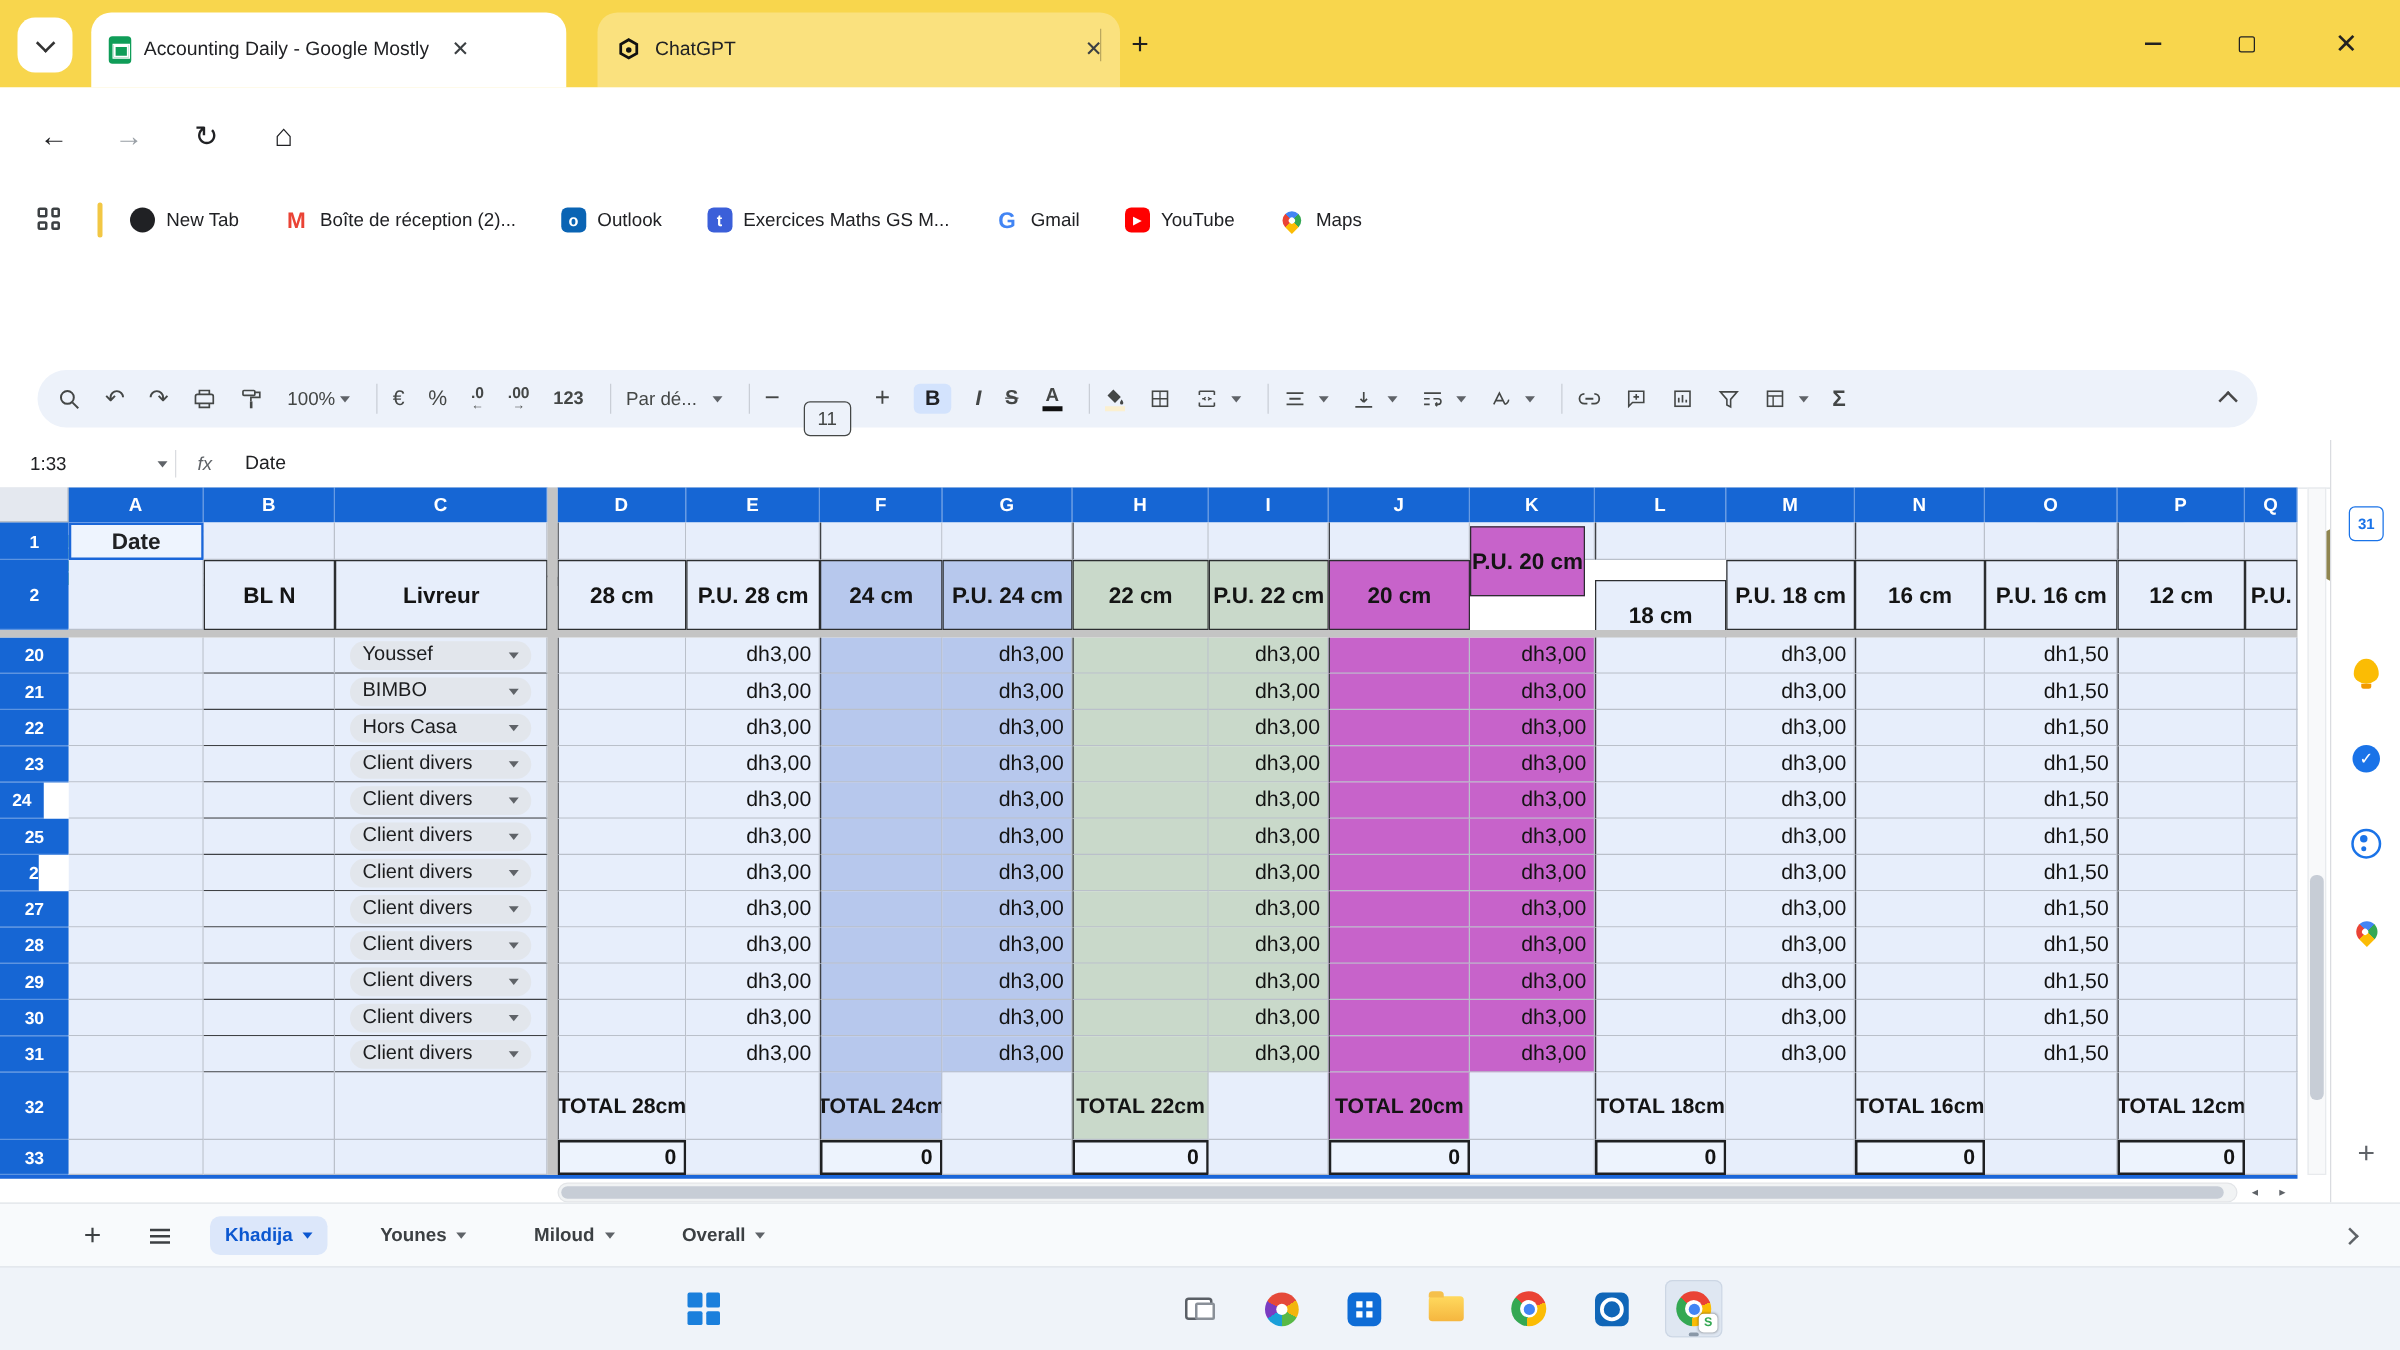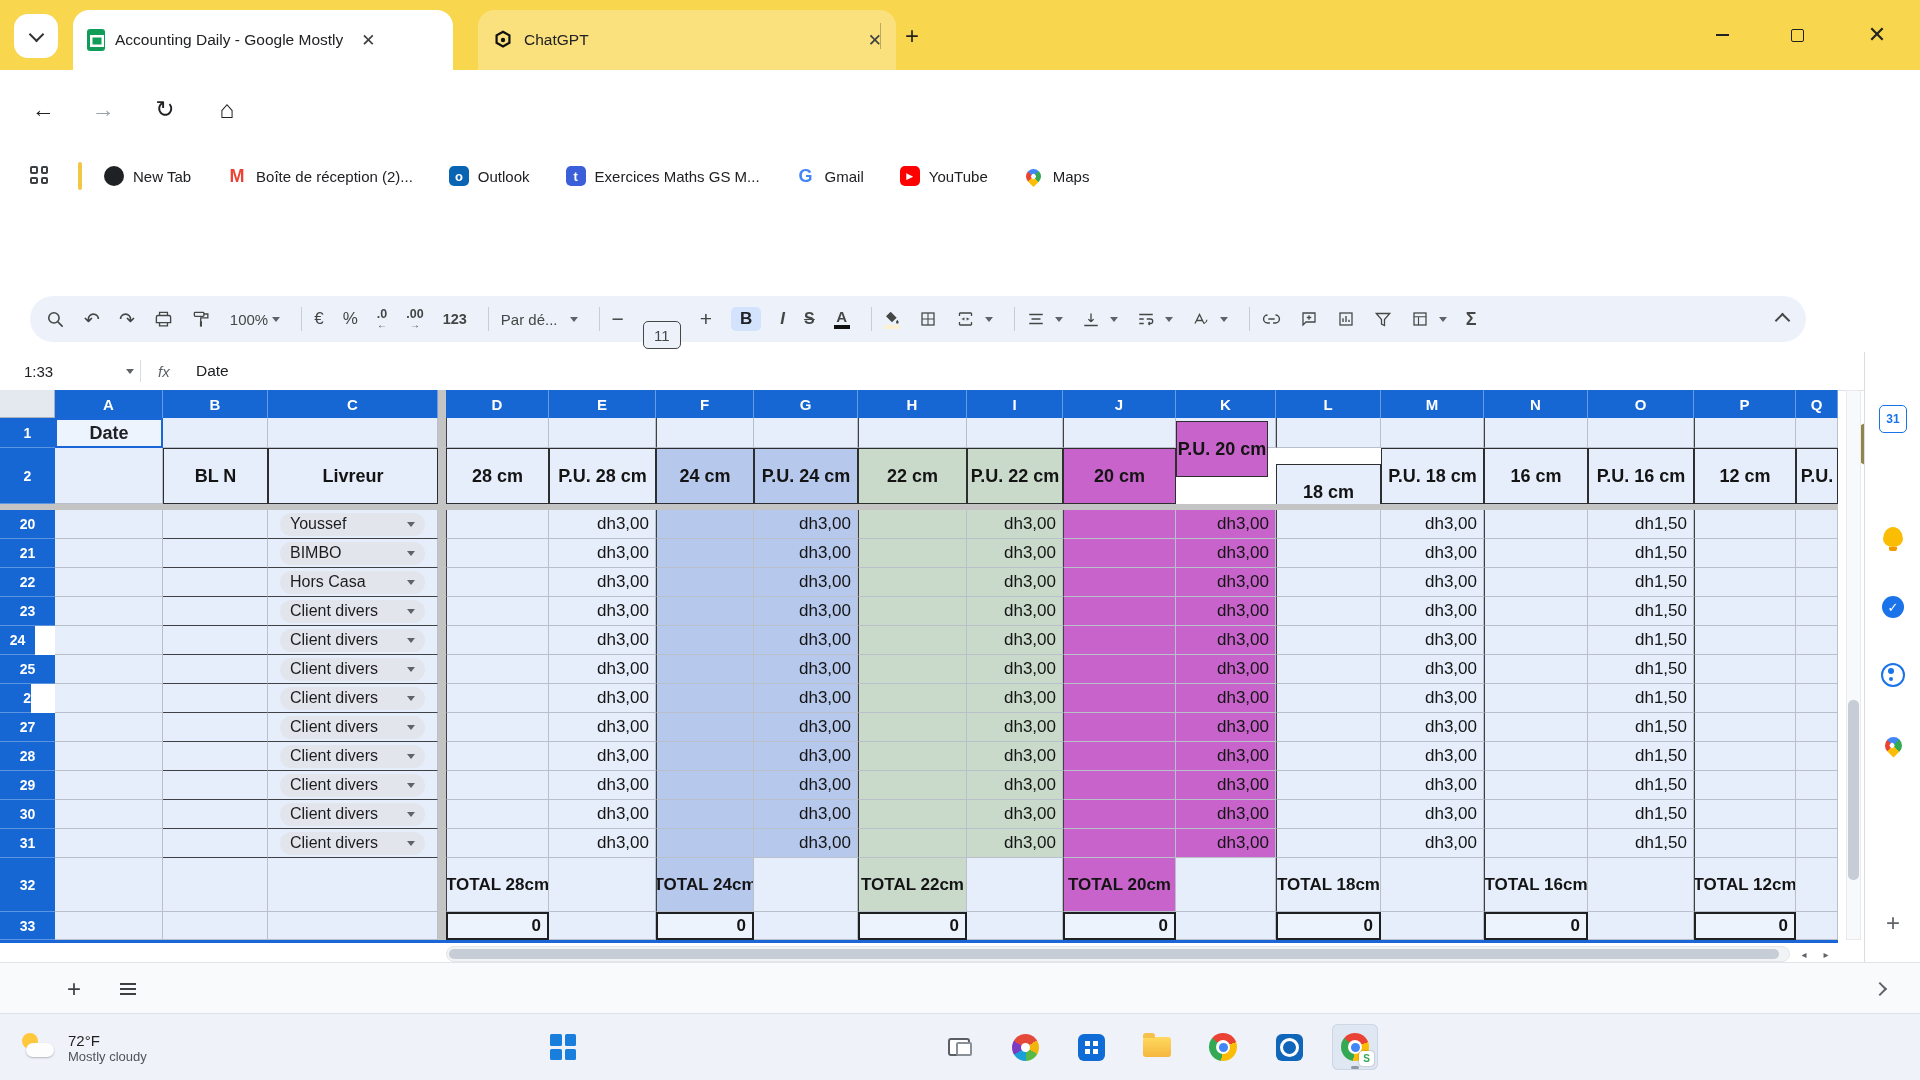--- a/index.html
+++ b/index.html
@@ -857,37 +857,45 @@
         <span class="pin" style="width:17px;height:17px;"></span>
       </div>
       <div class="spic abs plusg" style="left: 13px; top: 556px; justify-content: center;">+</div>
     </div>
 
   <div id="stabs" class="abs">
     <div class="abs flex" style="left:58px;top:10px;width:32px;height:32px;justify-content:center;font-size:24px;color:#3c4043;">+</div>
     <div class="abs flex" style="left:112px;top:10px;width:32px;height:32px;justify-content:center;">
         <span style="width:16px;height:2px;background:#3c4043;box-shadow:0 5px 0 #3c4043,0 -5px 0 #3c4043;display:inline-block;"></span>
       </div>
+    <div id="stablist" class="abs flex" style="left:168px;">
+        <div class="stab flex active">
+          <div>Khadija</div>
+          <div class="tri"></div>
+        </div>
+        <div class="stab flex">
+          <div>Younes</div>
+          <div class="tri"></div>
+        </div>
+        <div class="stab flex">
+          <div>Miloud</div>
+          <div class="tri"></div>
+        </div>
+        <div class="stab flex">
+          <div>Overall</div>
+          <div class="tri"></div>
+        </div>
+      </div>
 
     <div class="abs flex" style="left:1868px;top:14px;width:24px;height:24px;justify-content:center;">
         <span class="chr"></span>
       </div>
   </div>
 
   <div id="tkbar" class="abs">
-    <div id="weather" class="abs flex">
-      <span class="wicon">
-          <span class="wsun"></span>
-          <span class="wcloud"></span>
-        </span>
-      <span>
-        <div id="wtemp">72°F</div>
-        <div id="wdesc">Mostly cloudy</div>
-      </span>
-    </div>
     <div class="abs flex" style="left:540px;top:10px;width:46px;height:46px;justify-content:center;">
         <span class="winlogo">
           <div></div>
           <div></div>
           <div></div>
           <div></div>
         </span>
       </div>
 
     <div id="tkapps" class="abs flex" style="left:936px;top:10px;gap:20px;">

